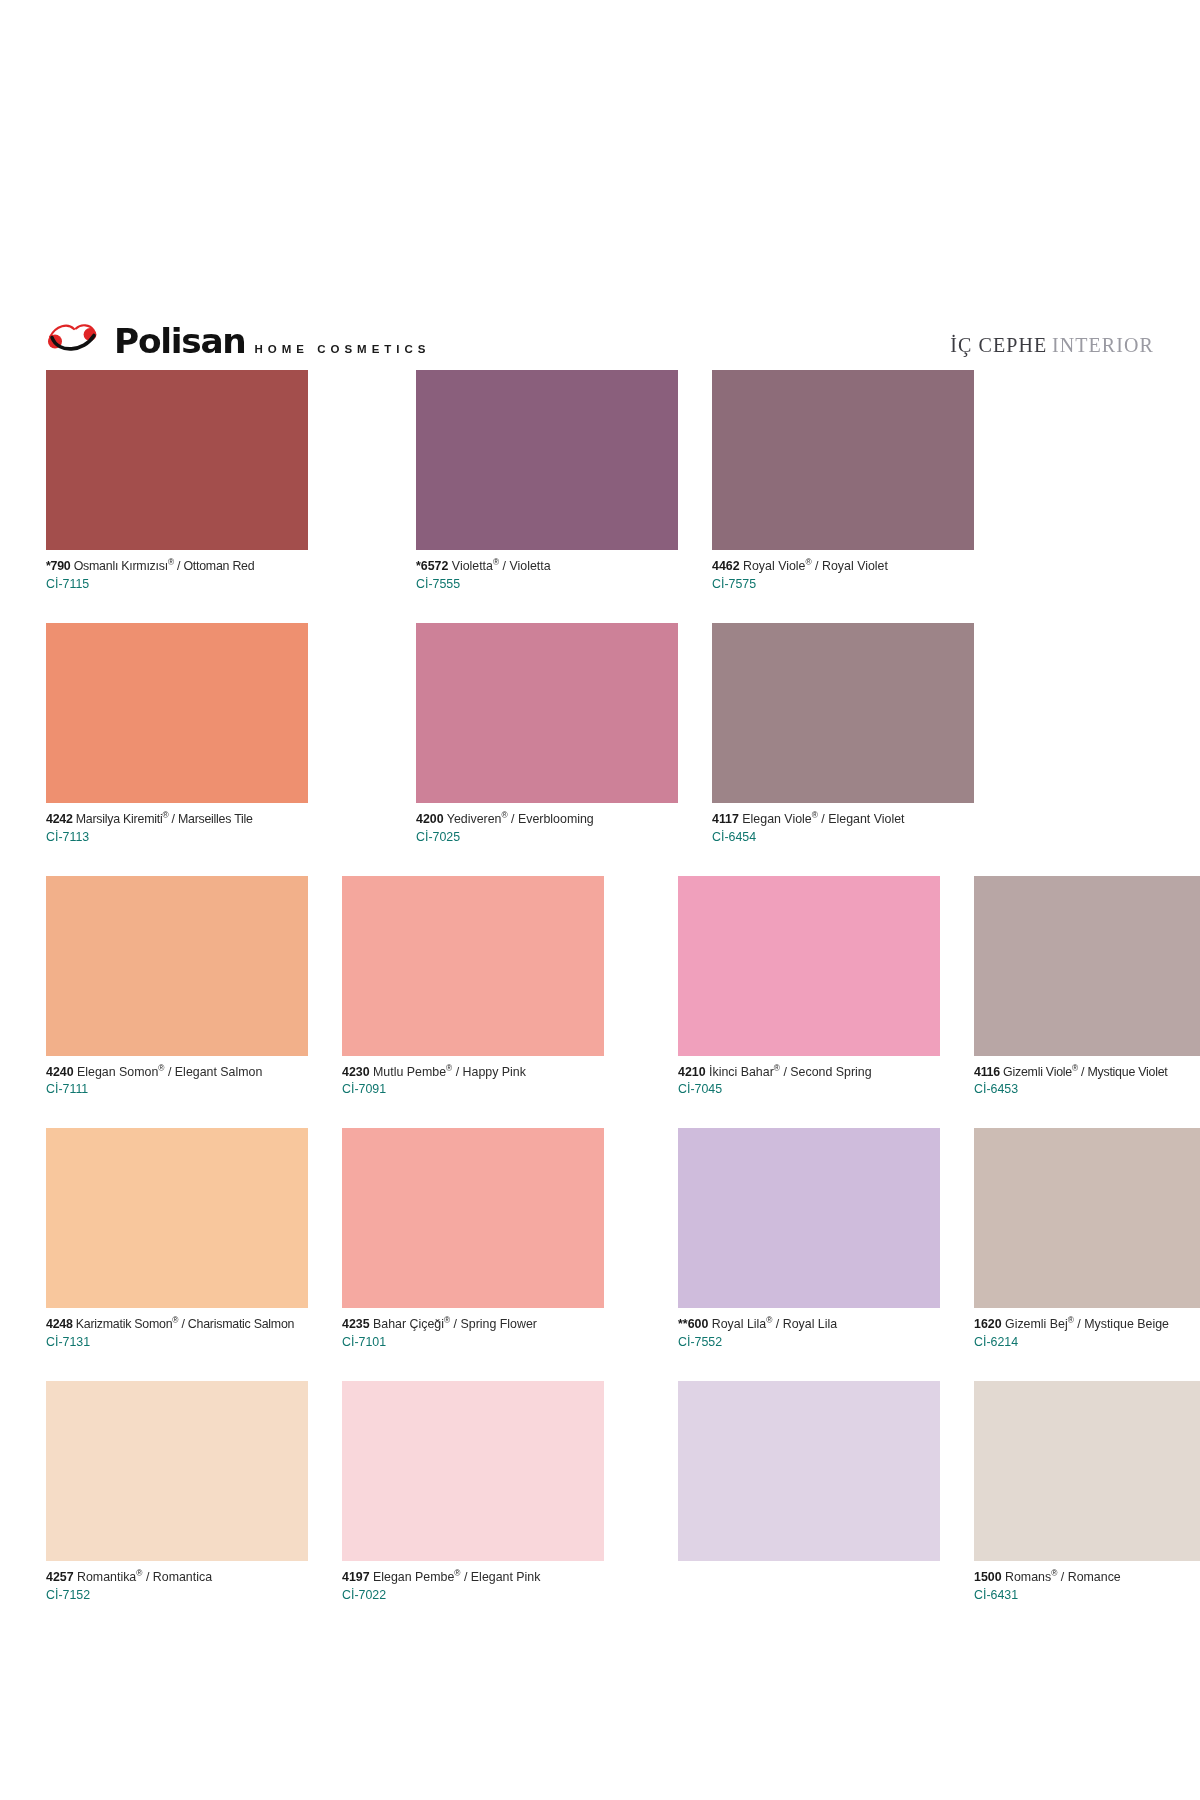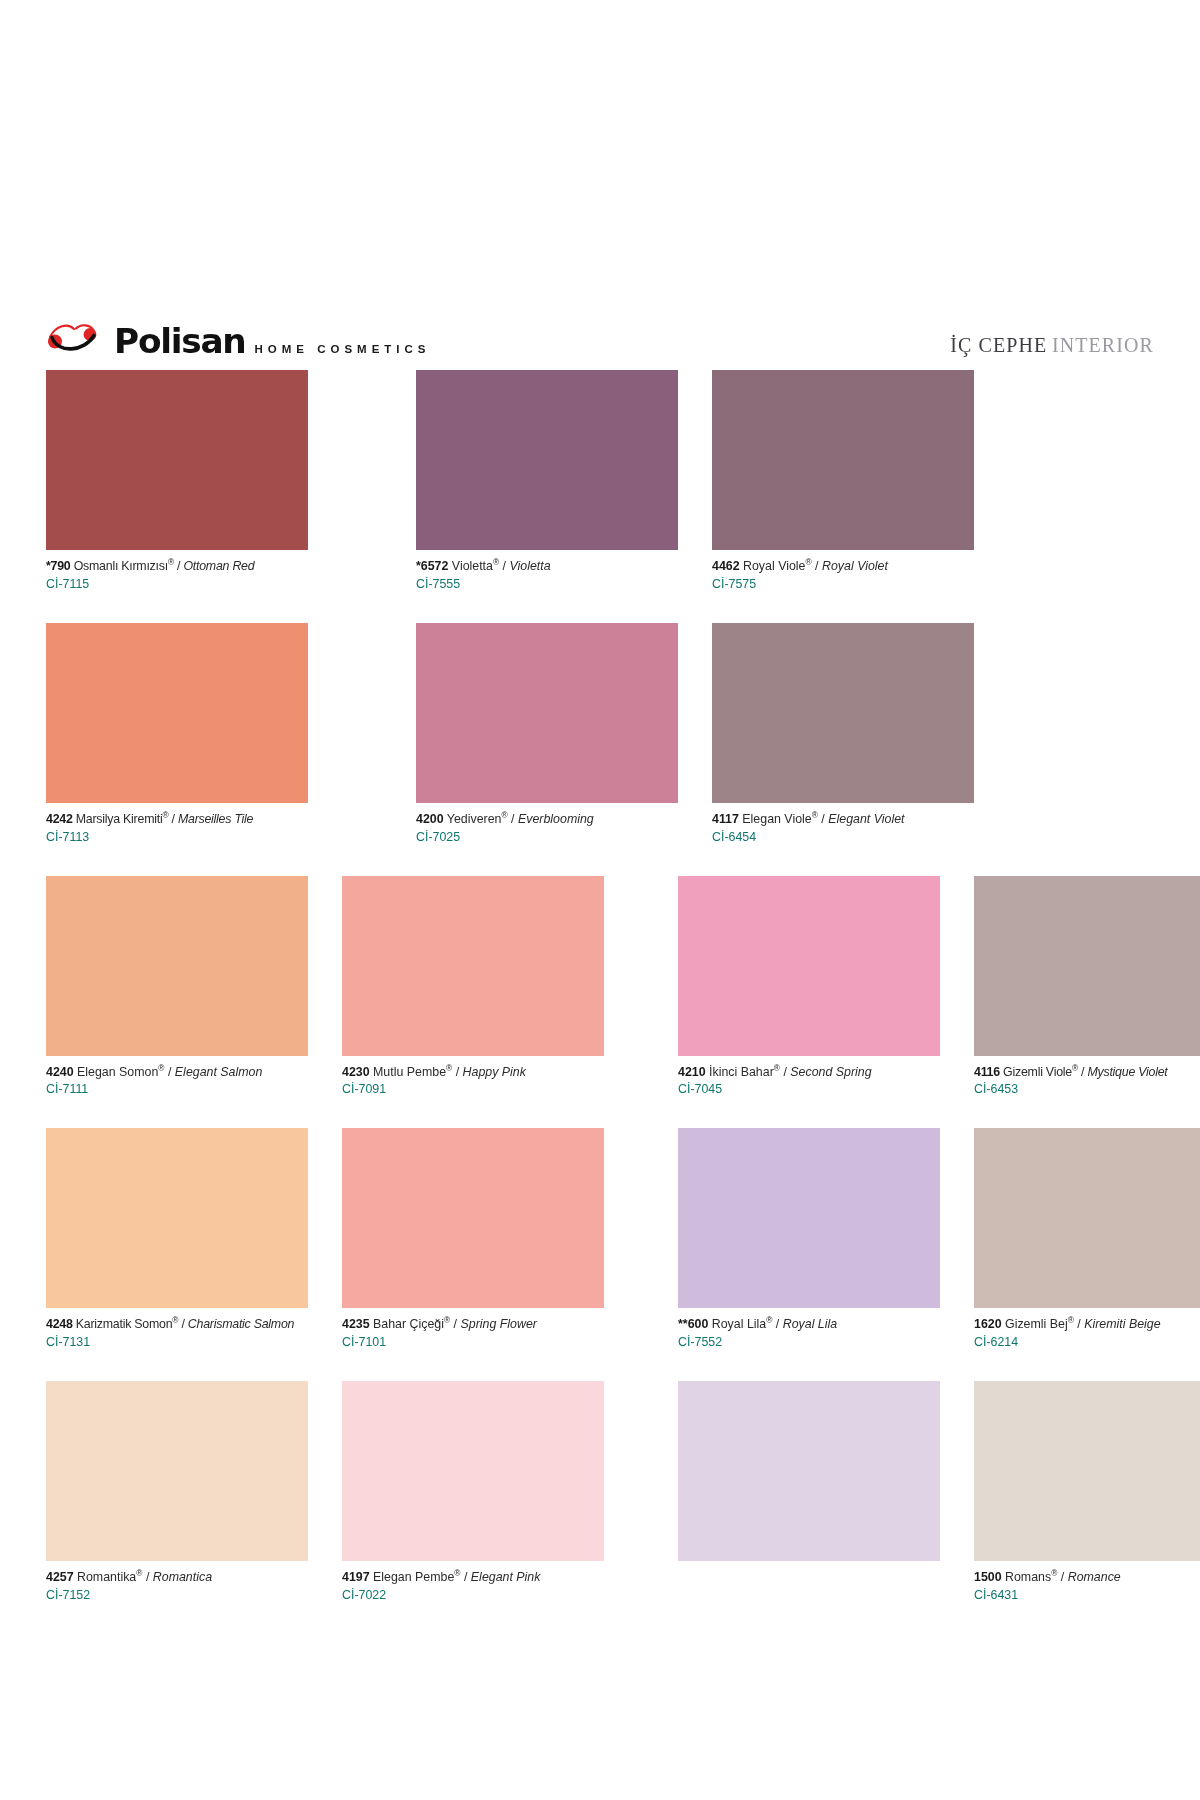--- a/index.html
+++ b/index.html
@@ -152,21 +152,20 @@
   .cap-reg {
     font-size: 8.4px;
     vertical-align: super;
     line-height: 0;
   }
   .cap-sep {
     font-weight: 400;
     color: #2b2b2b;
   }
   .cap-en {
-    font-style: italic;
     font-weight: 400;
     color: #2b2b2b;
   }
   .cap-line2 {
     white-space: nowrap;
     padding-top: 2px;
     color: #0f766e;
     font-size: 12.4px;
   }
 
@@ -310,21 +309,21 @@
           <div class="chip" style="background: rgb(207, 188, 220);"></div>
           <div class="caption">
             <div class="cap-line1"><span class="cap-code">**600</span> <span class="cap-tr">Royal Lila</span><span class="cap-reg">®</span> <span class="cap-sep">/</span> <span class="cap-en">Royal Lila</span></div>
             <div class="cap-line2">Cİ-7552</div>
           </div>
         </div>
         <div class="col-gap"></div>
         <div class="cell">
           <div class="chip" style="background: rgb(204, 188, 180);"></div>
           <div class="caption">
-            <div class="cap-line1"><span class="cap-code">1620</span> <span class="cap-tr">Gizemli Bej</span><span class="cap-reg">®</span> <span class="cap-sep">/</span> <span class="cap-en">Kiremiti Beige</span></div>
+            <div class="cap-line1"><span class="cap-code">1620</span> <span class="cap-tr">Gizemli Bej</span><span class="cap-reg">®</span> <span class="cap-sep">/</span> <span class="cap-en">Mystique Beige</span></div>
             <div class="cap-line2">Cİ-6214</div>
           </div>
         </div>
       </div>
       <div class="grid-row">
         <div class="cell">
           <div class="chip" style="background: rgb(245, 220, 198);"></div>
           <div class="caption">
             <div class="cap-line1"><span class="cap-code">4257</span> <span class="cap-tr">Romantika</span><span class="cap-reg">®</span> <span class="cap-sep">/</span> <span class="cap-en">Romantica</span></div>
             <div class="cap-line2">Cİ-7152</div>

